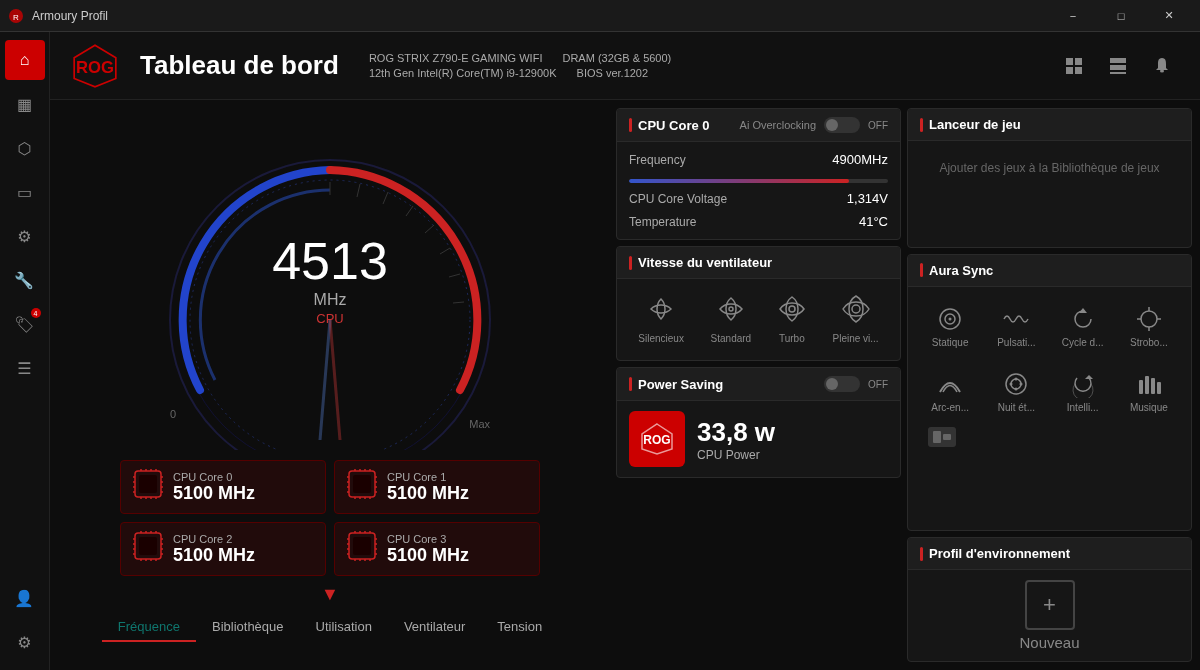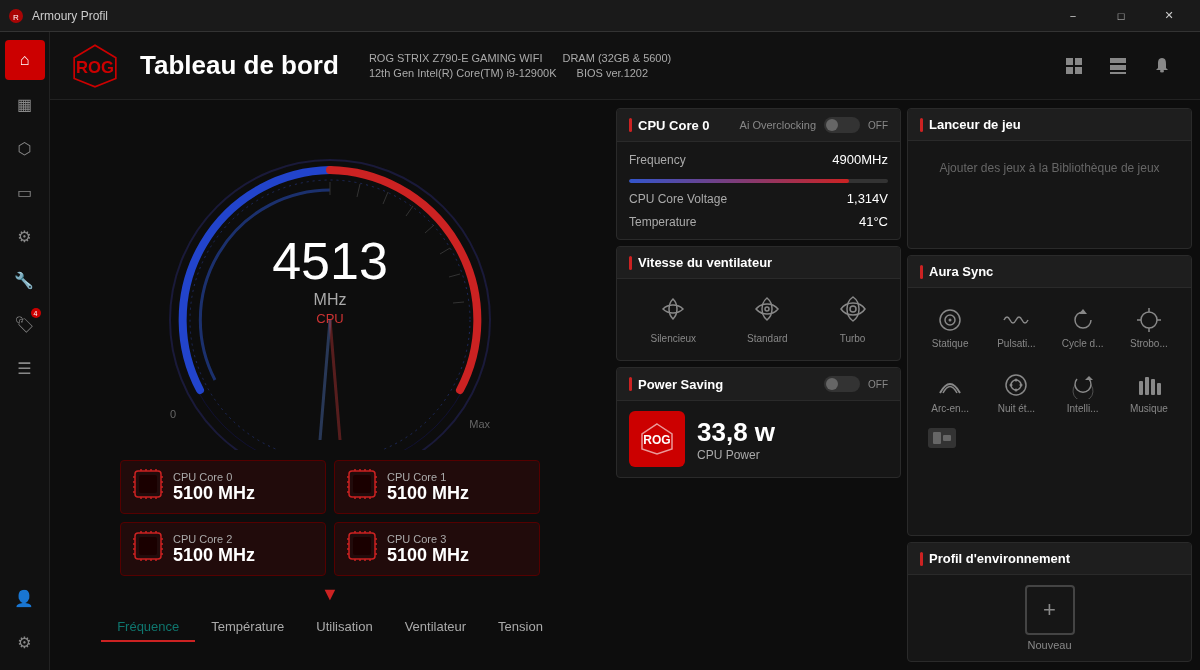--- a/index.html
+++ b/index.html
@@ -489,21 +489,21 @@
       border: 2px solid #444;
       border-radius: 4px;
       display: flex;
       align-items: center;
       justify-content: center;
       cursor: pointer;
       font-size: 22px;
       color: #888;
     }
     .profil-new-label {
-      font-size: 11px;
+      font-size: 15px;
       color: #888;
     }
 
     
     .rog-logo-svg { width: 50px; height: 50px; }
   </style>
 </head>
 <body>
 
 <div class="title-bar">
@@ -757,21 +757,21 @@
               <div class="core-name">CPU Core 3</div>
               <div class="core-freq">5100 MHz</div>
             </div>
           </div>
         </div>
 
         <div class="down-arrow">▼</div>
 
         <div class="bottom-tabs">
           <div class="tab-item active">Fréquence</div>
-          <div class="tab-item">Température</div>
+          <div class="tab-item">Bibliothèque</div>
           <div class="tab-item">Utilisation</div>
           <div class="tab-item">Ventilateur</div>
           <div class="tab-item">Tension</div>
         </div>
       </div>
 
       <div class="right-panels">
 
         <div class="panel-col">
 
@@ -833,20 +833,30 @@
                 <div class="fan-option">
                   <span class="fan-icon">
                     <svg width="28" height="28" viewBox="0 0 28 28">
                         <path d="M14 2 Q20 6 20 14 Q20 22 14 26 Q8 22 8 14 Q8 6 14 2Z" fill="none" stroke="#888" stroke-width="1.5"></path>
                         <path d="M2 14 Q6 8 14 8 Q22 8 26 14 Q22 20 14 20 Q6 20 2 14Z" fill="none" stroke="#888" stroke-width="1.5"></path>
                         <circle cx="14" cy="14" r="3" fill="none" stroke="#888" stroke-width="1.5"></circle>
                       </svg>
                   </span>
                   <span class="fan-label">Turbo</span>
                 </div>
+                <div class="fan-option">
+                  <span class="fan-icon">
+                    <svg width="28" height="28" viewBox="0 0 28 28">
+                        <path d="M14 1 Q21 5 21 14 Q21 23 14 27 Q7 23 7 14 Q7 5 14 1Z" fill="none" stroke="#888" stroke-width="1.5"></path>
+                        <path d="M1 14 Q5 7 14 7 Q23 7 27 14 Q23 21 14 21 Q5 21 1 14Z" fill="none" stroke="#888" stroke-width="1.5"></path>
+                        <circle cx="14" cy="14" r="4" fill="none" stroke="#888" stroke-width="1.5"></circle>
+                      </svg>
+                  </span>
+                  <span class="fan-label">Pleine vi...</span>
+                </div>
               </div>
             </div>
           </div>
 
           <div class="panel power-panel">
             <div class="panel-header">
               <span class="panel-title">Power Saving</span>
               <div class="cpu-toggle">
                 <div class="toggle-switch off">
                   <div style="width:12px;height:12px;background:#666;border-radius:50%;"></div>

